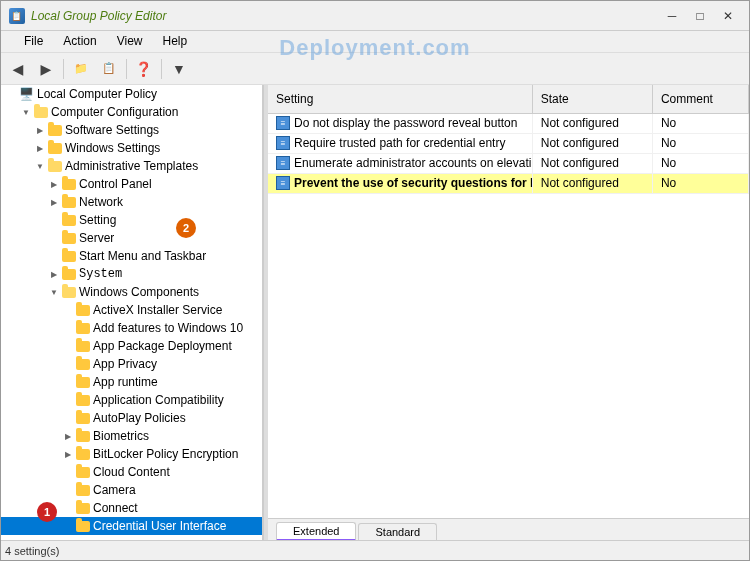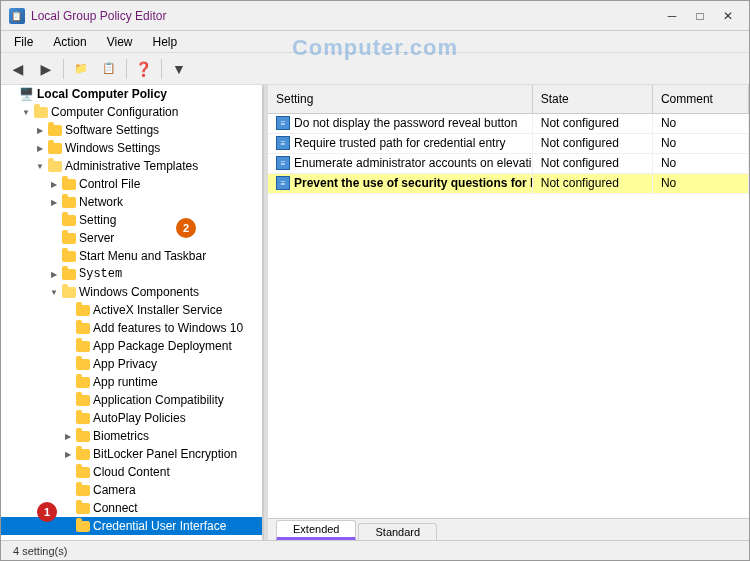--- a/index.html
+++ b/index.html
@@ -33,21 +33,22 @@
       background: linear-gradient(135deg, #4a90d9, #2060a0);
       border-radius: 2px;
       display: flex;
       align-items: center;
       justify-content: center;
       color: white;
       font-size: 9px;
     }
     .title-bar-title {
       font-size: 12px;
-      color: #701a75;
+      color: #4d7c0f;
+      font-style: italic;
     }
     .title-bar-controls {
       display: flex;
       gap: 2px;
     }
     .title-bar-btn {
       width: 26px;
       height: 20px;
       background: #f0f0f0;
       border: none;
@@ -72,22 +73,22 @@
       z-index: 100;
       white-space: nowrap;
       letter-spacing: 1px;
     }
 
     
     .menu-bar {
       background: #f0f0f0;
       height: 22px;
       display: flex;
-      align-items: center;
-      padding: 0 4px;
+      align-items: flex-start;
+      padding: 0 14px;
       border-bottom: 1px solid #ddd;
       gap: 2px;
     }
     .menu-item {
       padding: 2px 8px;
       cursor: pointer;
       font-size: 12px;
       color: #000;
       border: 1px solid transparent;
     }
@@ -285,21 +286,21 @@
     .right-scroll::-webkit-scrollbar-track { background: #f0f0f0; }
     .right-scroll::-webkit-scrollbar-thumb { background: #bbb; }
 
     
     .status-bar {
       height: 20px;
       background: #f0f0f0;
       border-top: 1px solid #ccc;
       display: flex;
       align-items: center;
-      padding: 0 12px;
+      padding: 0 4px;
       font-size: 11px;
       color: #333;
     }
 
     
     .tabs-bar {
       height: 22px;
       background: #f0f0f0;
       border-top: 1px solid #ccc;
       display: flex;
@@ -311,21 +312,21 @@
       background: #f0f0f0;
       border: 1px solid #ccc;
       border-bottom: none;
       cursor: pointer;
       font-size: 11px;
       margin-right: 2px;
       border-radius: 3px 3px 0 0;
     }
     .tab.active {
       background: white;
-      border-bottom: 4px solid #8b5cf6;
+      border-bottom: 2px solid #8b5cf6;
       margin-bottom: -1px;
     }
 
     
     .splitter {
       width: 4px;
       background: #ddd;
       cursor: col-resize;
     }
 
@@ -378,21 +379,21 @@
       <div class="title-bar-icon">📋</div>
       <span class="title-bar-title">Local Group Policy Editor</span>
     </div>
     <div class="title-bar-controls">
       <button class="title-bar-btn">─</button>
       <button class="title-bar-btn">□</button>
       <button class="title-bar-btn close">✕</button>
     </div>
   </div>
 
-  <div class="watermark">Computer.com</div>
+  <div class="watermark">Deployment.com</div>
 
   <div class="menu-bar">
     <div class="menu-item">File</div>
     <div class="menu-item">Action</div>
     <div class="menu-item">View</div>
     <div class="menu-item">Help</div>
   </div>
 
   <div class="toolbar">
     <button class="toolbar-btn">◀</button>
@@ -417,21 +418,21 @@
       <div class="badge badge-orange" style="top: 133px; left: 175px;">
         <span>2</span>
       </div>
 
       <div id="tree-container">
           <div class="tree-item indent-0">
             <span class="tree-arrow"></span>
             <span class="tree-icon">
               <span style="font-size:12px;">🖥️</span>
             </span>
-            <span style="font-size: 12px; overflow: hidden; text-overflow: ellipsis; font-weight: bold;">Local Computer Policy</span>
+            <span style="font-size: 12px; overflow: hidden; text-overflow: ellipsis;">Local Computer Policy</span>
           </div>
           <div class="tree-item indent-1">
             <span class="tree-arrow">▼</span>
             <span class="tree-icon">
               <div class="folder-icon-open"></div>
             </span>
             <span style="font-size: 12px; overflow: hidden; text-overflow: ellipsis;">Computer Configuration</span>
           </div>
           <div class="tree-item indent-2">
             <span class="tree-arrow">▶</span>
@@ -452,21 +453,21 @@
             <span class="tree-icon">
               <div class="folder-icon-open"></div>
             </span>
             <span style="font-size: 12px; overflow: hidden; text-overflow: ellipsis;">Administrative Templates</span>
           </div>
           <div class="tree-item indent-3">
             <span class="tree-arrow">▶</span>
             <span class="tree-icon">
               <div class="folder-icon"></div>
             </span>
-            <span style="font-size: 12px; overflow: hidden; text-overflow: ellipsis;">Control File</span>
+            <span style="font-size: 12px; overflow: hidden; text-overflow: ellipsis;">Control Panel</span>
           </div>
           <div class="tree-item indent-3">
             <span class="tree-arrow">▶</span>
             <span class="tree-icon">
               <div class="folder-icon"></div>
             </span>
             <span style="font-size: 12px; overflow: hidden; text-overflow: ellipsis;">Network</span>
           </div>
           <div class="tree-item indent-3">
             <span class="tree-arrow"></span>
@@ -557,21 +558,21 @@
             <span class="tree-icon">
               <div class="folder-icon"></div>
             </span>
             <span style="font-size: 12px; overflow: hidden; text-overflow: ellipsis;">Biometrics</span>
           </div>
           <div class="tree-item indent-4">
             <span class="tree-arrow">▶</span>
             <span class="tree-icon">
               <div class="folder-icon"></div>
             </span>
-            <span style="font-size: 12px; overflow: hidden; text-overflow: ellipsis;">BitLocker Panel Encryption</span>
+            <span style="font-size: 12px; overflow: hidden; text-overflow: ellipsis;">BitLocker Policy Encryption</span>
           </div>
           <div class="tree-item indent-4">
             <span class="tree-arrow"></span>
             <span class="tree-icon">
               <div class="folder-icon"></div>
             </span>
             <span style="font-size: 12px; overflow: hidden; text-overflow: ellipsis;">Cloud Content</span>
           </div>
           <div class="tree-item indent-4">
             <span class="tree-arrow"></span>

